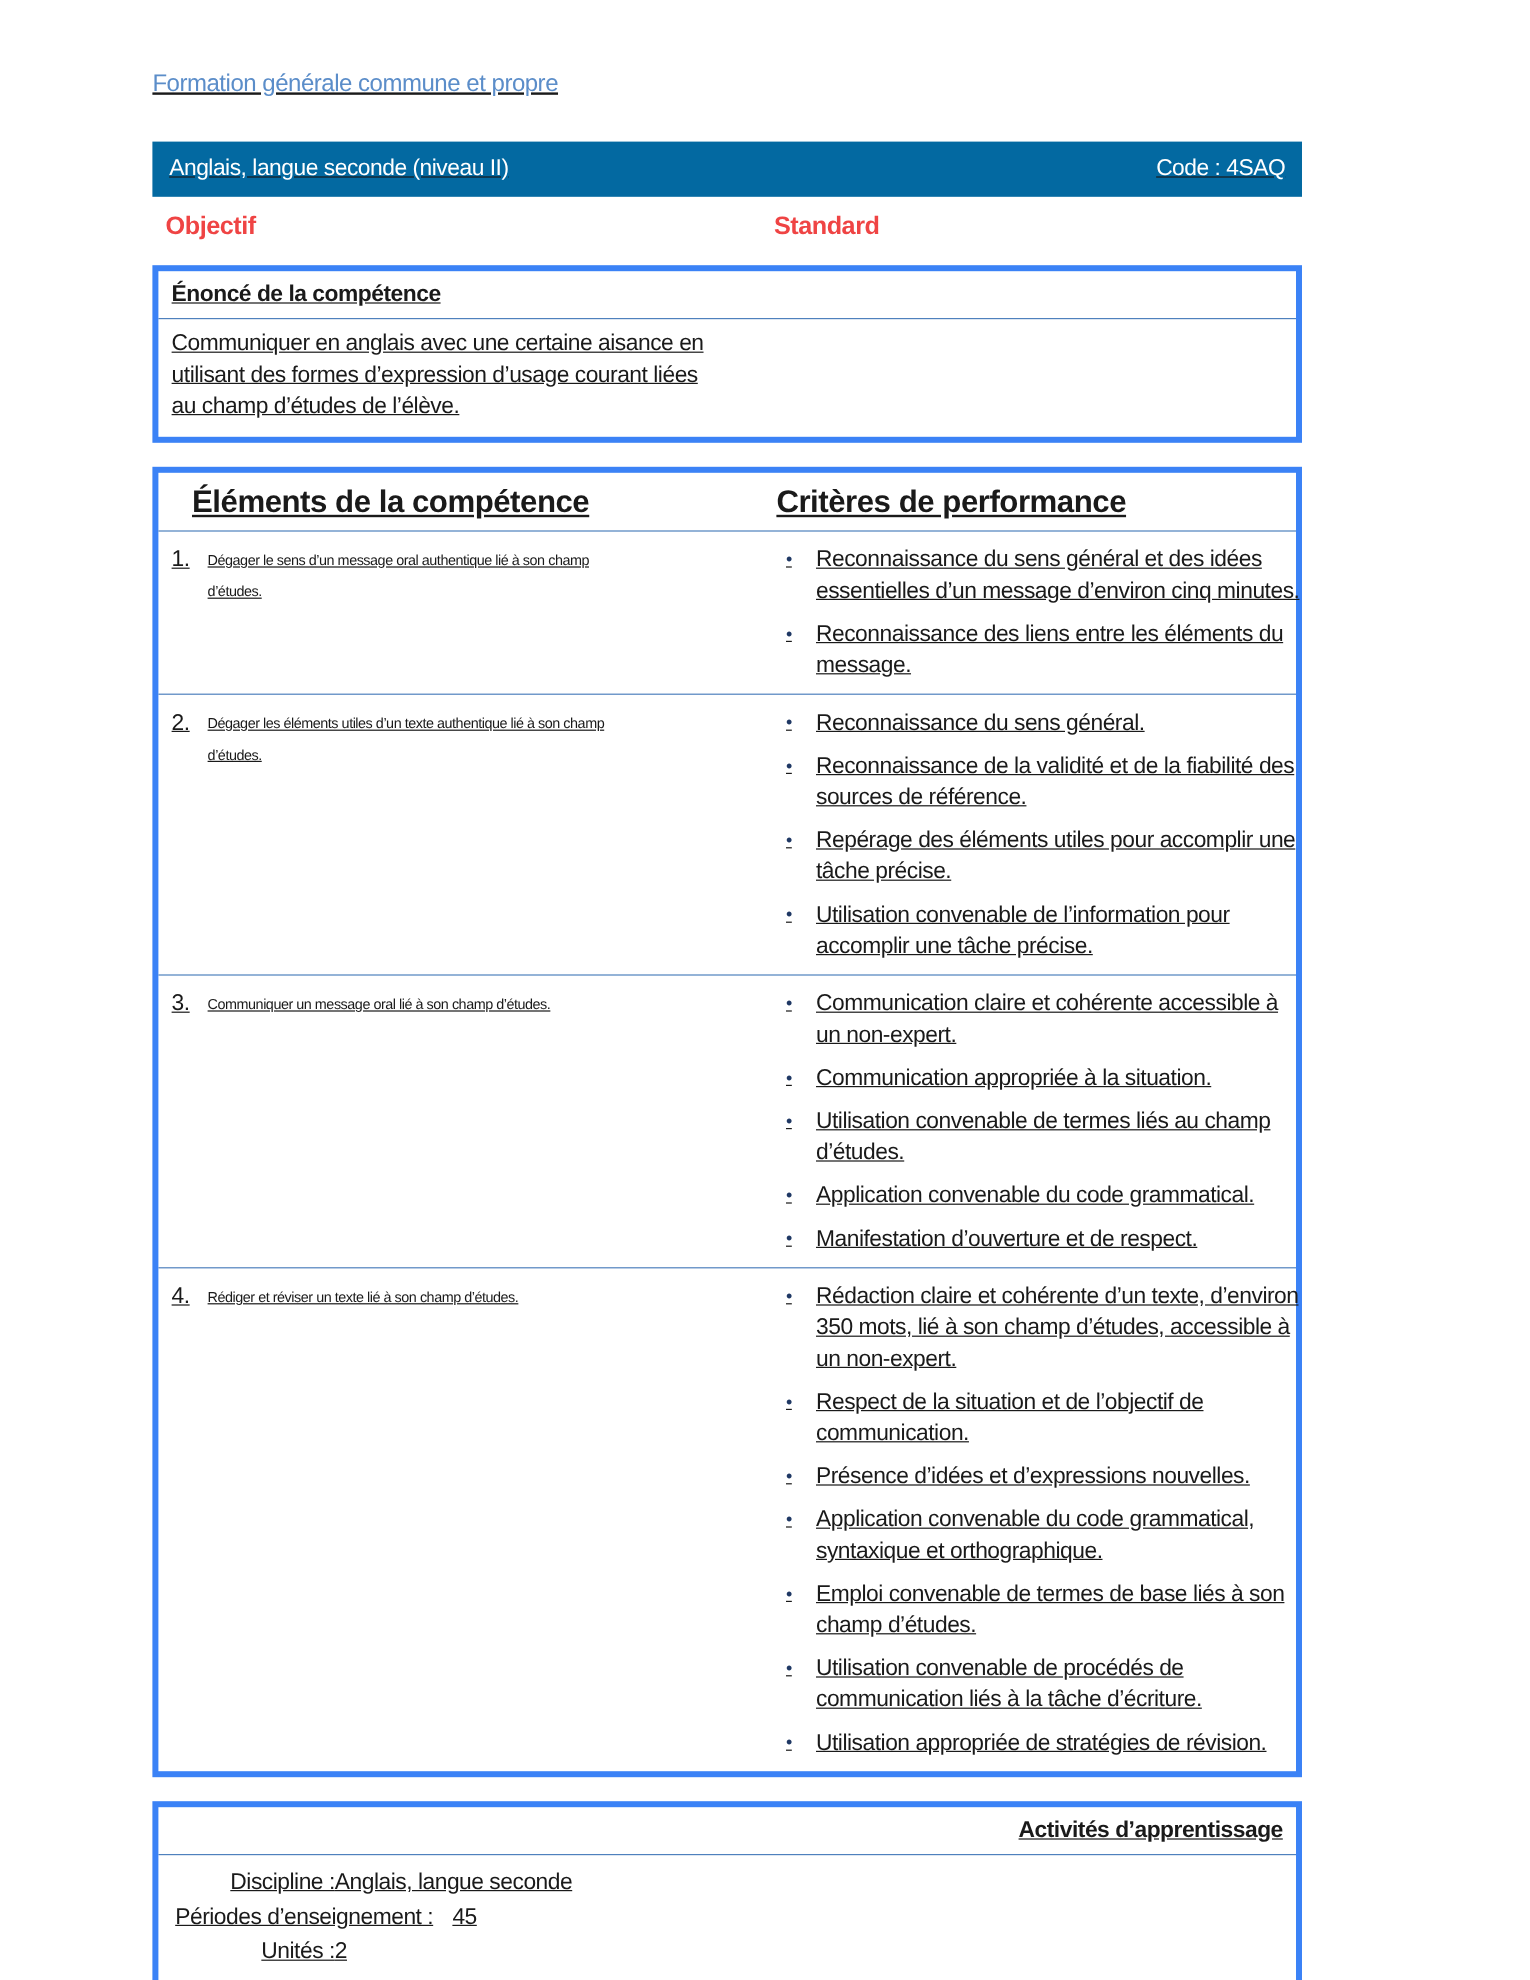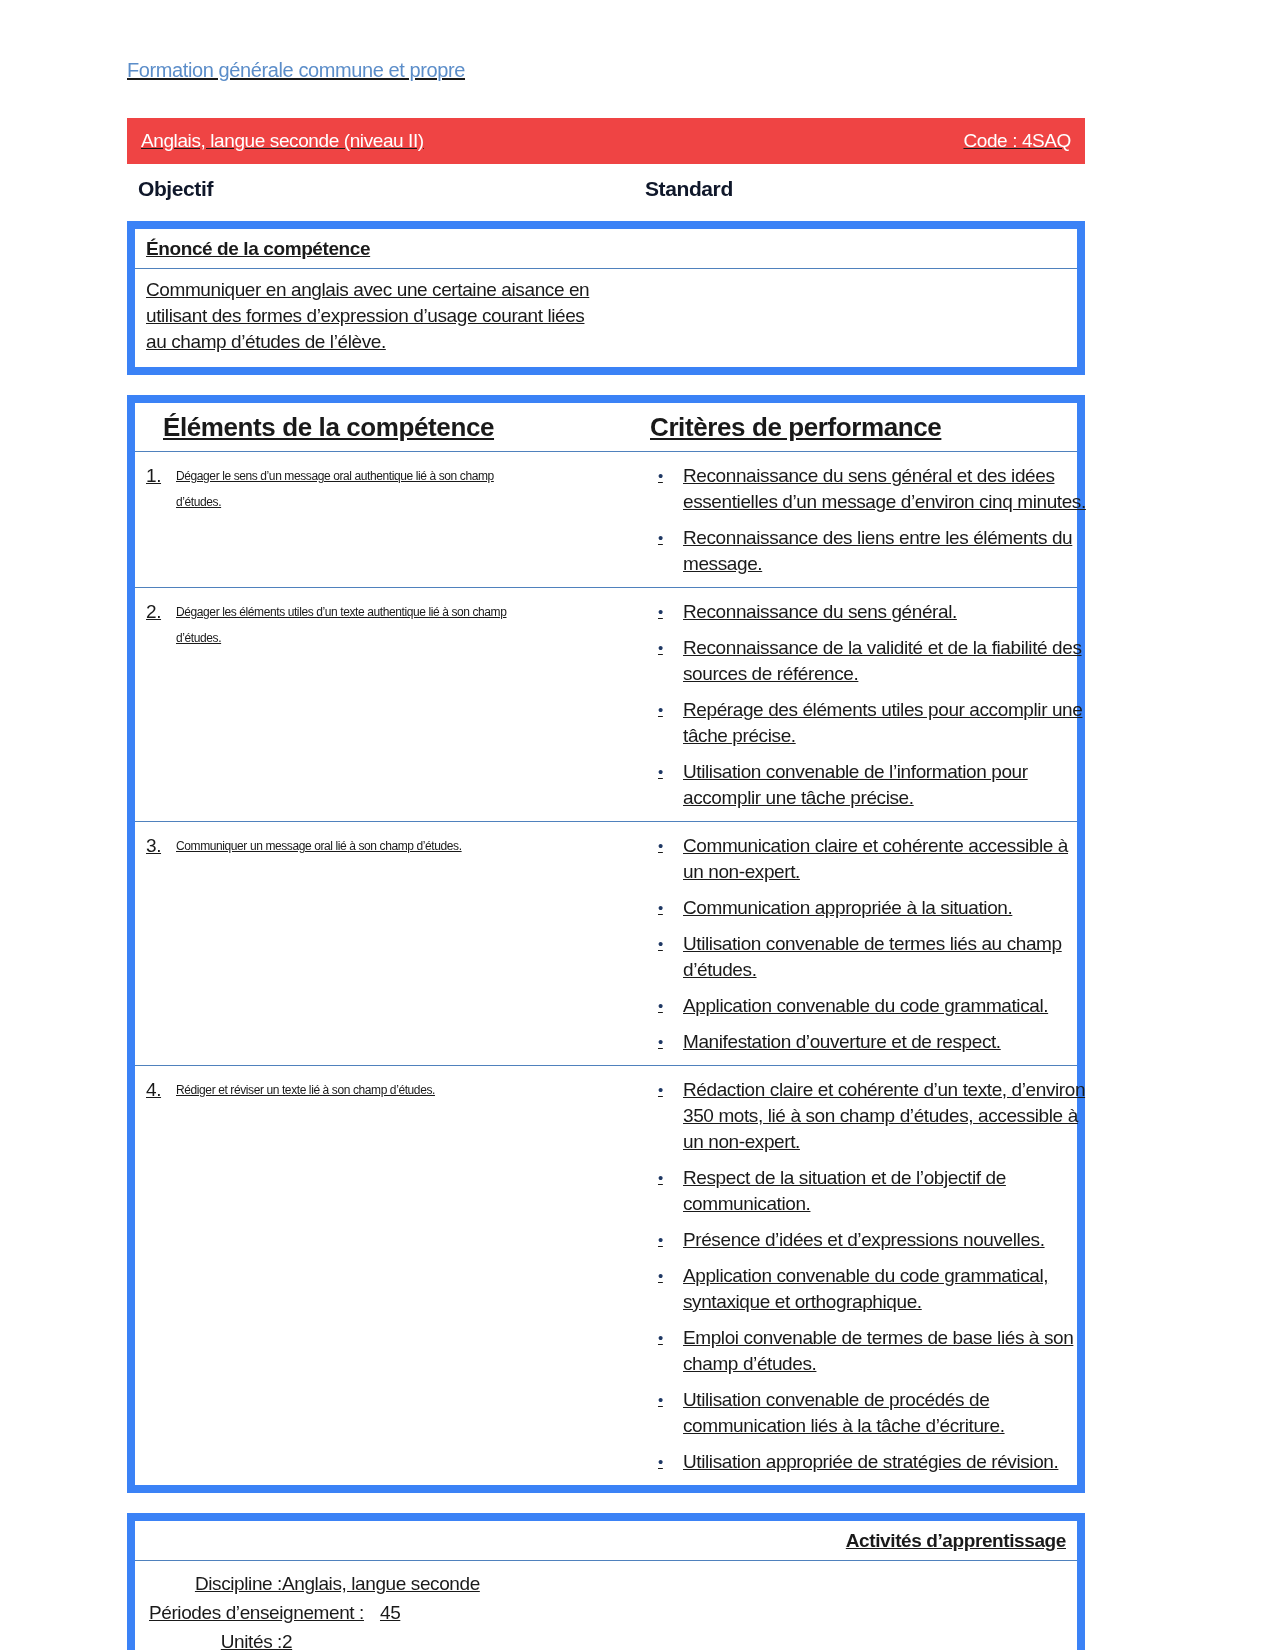--- a/index.html
+++ b/index.html
@@ -14,35 +14,35 @@
   .content { margin-left:127px; width:958px;text-decoration:underline; }
 
   .doc-title {
     margin-top:58px;
     font-size:20px; line-height:24px;
     color:#5b8dc9; font-weight:400;
   }
 
   .banner {
     margin-top:36px; height:46px;
-    background:#ef4444;
+    background:#0369a1;
     display:flex; align-items:center; justify-content:space-between;
     padding:0 14px;
     color:#ffffff; font-size:19px;
   }
 
   .headings { position:relative; margin-top:13px; height:28px; }
   .headings .h {
-    font-size:21px; font-weight:700; color:#0f172a;
+    font-size:21px; font-weight:700; color:#ef4444;
   }
   .heading-left { position:absolute; left:11px; top:0; }
   .heading-right { position:absolute; left:518px; top:0; }
 
   .box {
-    border:8px solid #3b82f6;
+    border:5px solid #3b82f6;
     background:#ffffff;
   }
   .box-header {
     font-weight:700; font-size:19px;
     padding:9px 11px 8px 11px;
     border-bottom:1px solid #4f81bd;
   }
   .box1 { margin-top:16px; }
   .box1 .box-body {
     padding:8px 11px 12px 11px;

